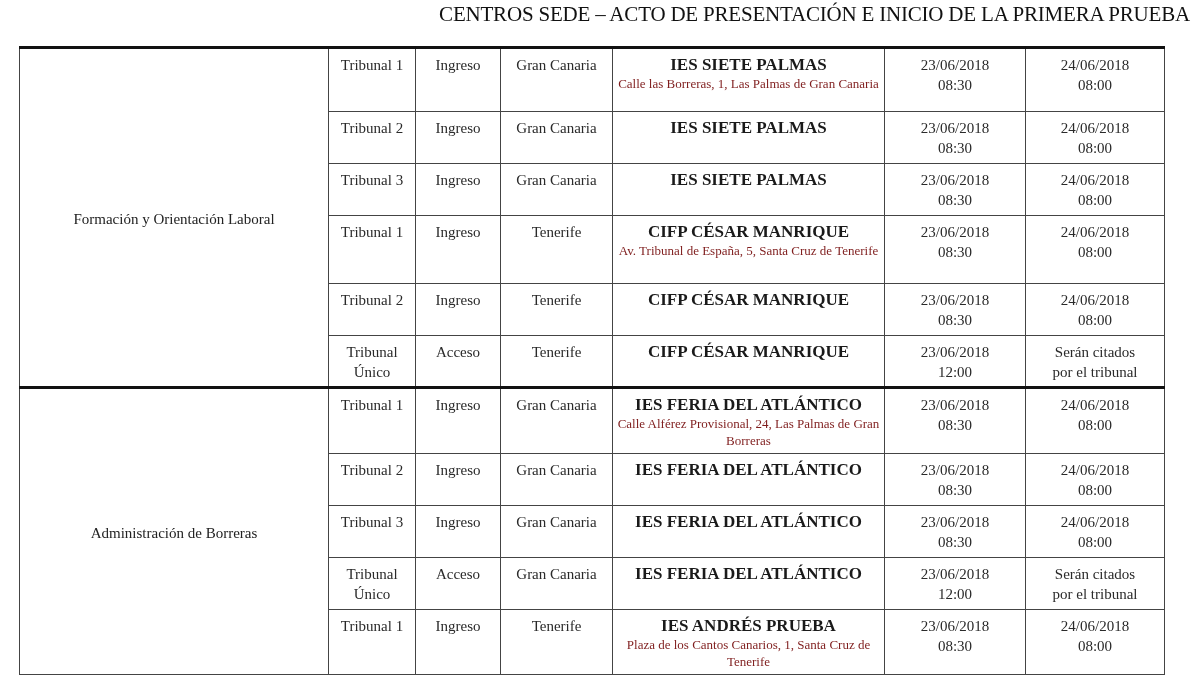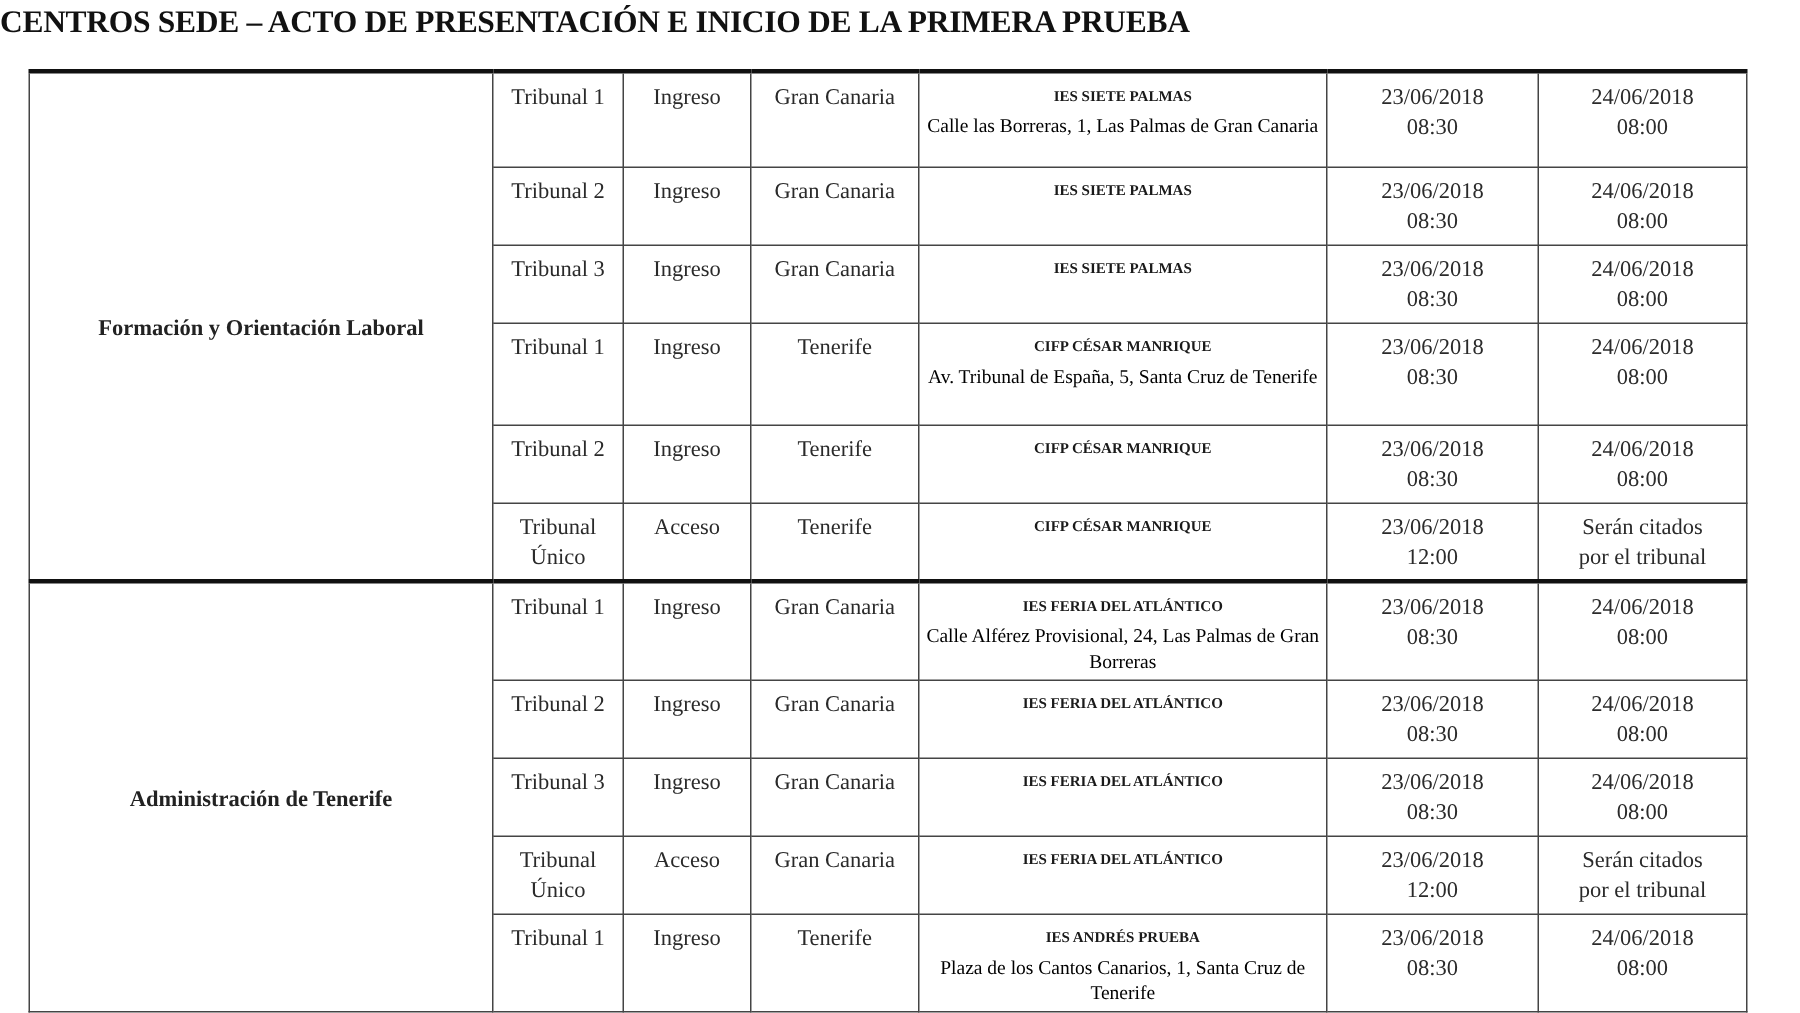--- a/index.html
+++ b/index.html
@@ -1,28 +1,28 @@
 <!DOCTYPE html>
 <html><head>
   <meta charset="utf-8">
   <style>
     html, body { margin: 0; padding: 0; background: #ffffff; }
     body { width: 1200px; height: 675px; overflow: hidden; position: relative;
            font-family: "Liberation Serif", "DejaVu Serif", serif; color: #222; }
-    .title { position: absolute; top: 2px; left: 0; width: 1190px; text-align: left;
-             font-weight: bold; font-size: 21px; letter-spacing: -0.2px; color: #111; }
+    .title { position: absolute; top: 2px; left: 0; width: 1190px; text-align: right;
+             font-weight: normal; font-size: 21px; letter-spacing: -0.2px; color: #111; }
     table.main { position: absolute; left: 19px; top: 46px; border-collapse: collapse;
                  table-layout: fixed; width: 1145px; }
     table.main td { border: 1.2px solid #444; vertical-align: top; text-align: center;
                     font-size: 15px; line-height: 20px; padding: 6px 3px 4px 3px; color: #2a2a2a; }
     table.main tr.first td { border-top: 3px solid #111; }
     table.main tr.group-start td { border-top: 3px solid #111; }
-    td.subject { vertical-align: middle !important; font-weight: bold; font-size: 15px !important; color: #222 !important; }
-    .center-name { font-weight: bold; color: #1a1a1a; font-size: 10px; }
-    .center-addr { font-size: 13px; line-height: 17px; color: #000000; }
+    td.subject { vertical-align: middle !important; font-weight: normal; font-size: 15px !important; color: #222 !important; }
+    .center-name { font-weight: bold; color: #1a1a1a; font-size: 17px; }
+    .center-addr { font-size: 13px; line-height: 17px; color: #7f1d1d; }
   </style>
 </head>
 <body>
 
 <div class="title">CENTROS SEDE – ACTO DE PRESENTACIÓN E INICIO DE LA PRIMERA PRUEBA</div>
 
 <table class="main">
   <colgroup>
     <col style="width:309px">
       <col style="width:87px">
@@ -90,21 +90,21 @@
         <td>Tribunal<br>Único</td>
         <td>Acceso</td>
         <td>Tenerife</td>
         <td>
           <div class="center-name">CIFP CÉSAR MANRIQUE</div>
         </td>
         <td>23/06/2018<br>12:00</td>
         <td>Serán citados<br>por el tribunal</td>
       </tr>
       <tr class="group-start" style="height: 64px;">
-        <td class="subject" rowspan="5">Administración de Tenerife</td>
+        <td class="subject" rowspan="5">Administración de Borreras</td>
         <td>Tribunal 1</td>
         <td>Ingreso</td>
         <td>Gran Canaria</td>
         <td>
           <div class="center-name">IES FERIA DEL ATLÁNTICO</div>
           <div class="center-addr">Calle Alférez Provisional, 24, Las Palmas de Gran Borreras</div>
         </td>
         <td>23/06/2018<br>08:30</td>
         <td>24/06/2018<br>08:00</td>
       </tr>

